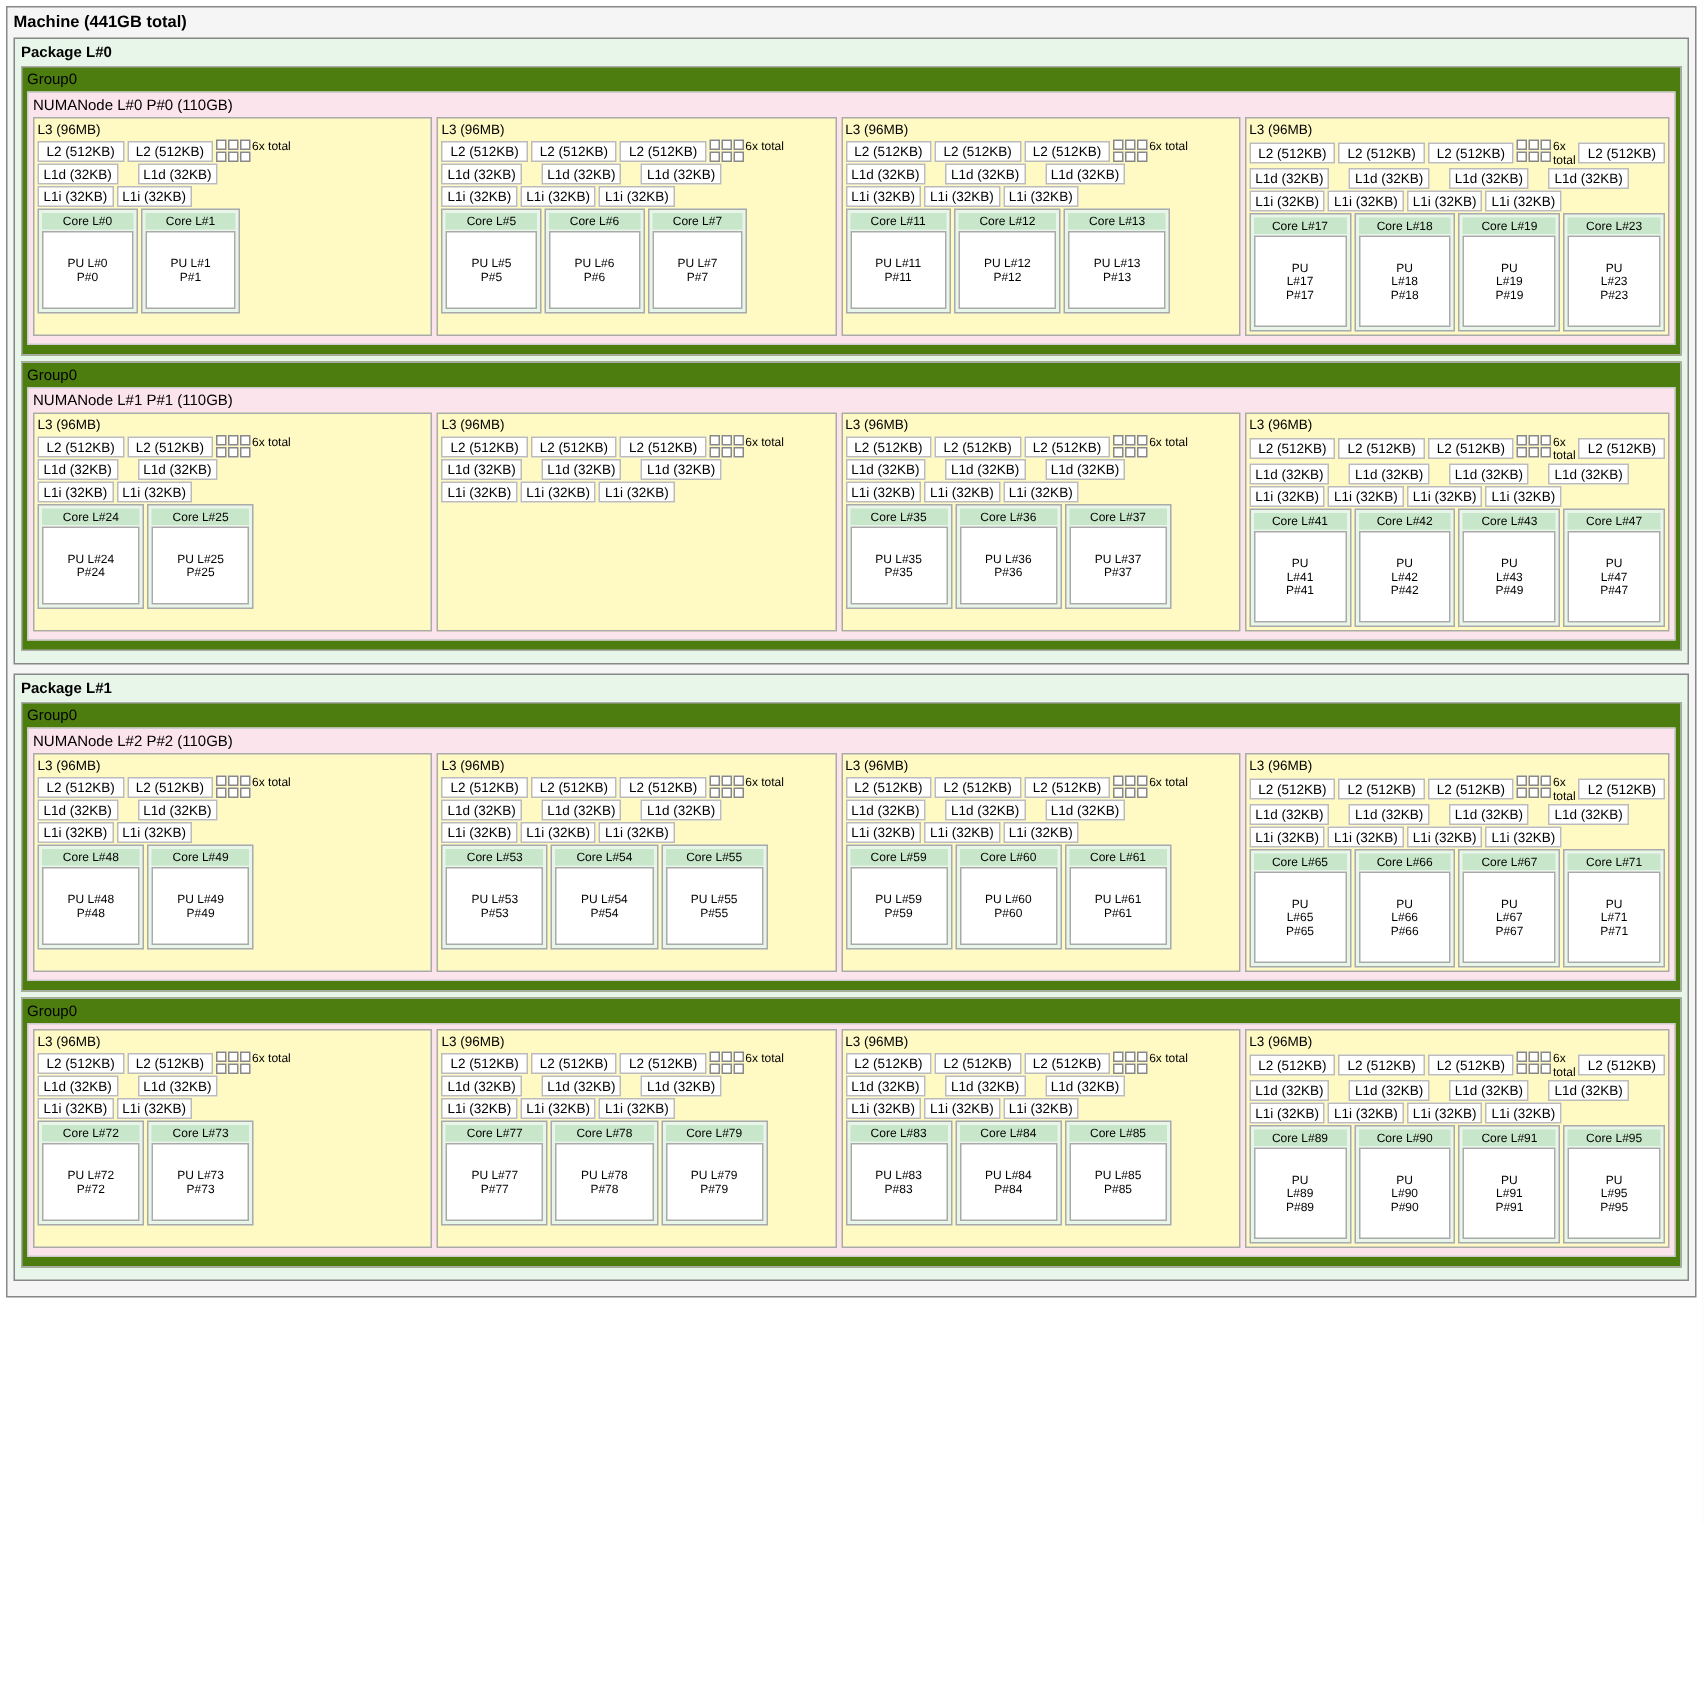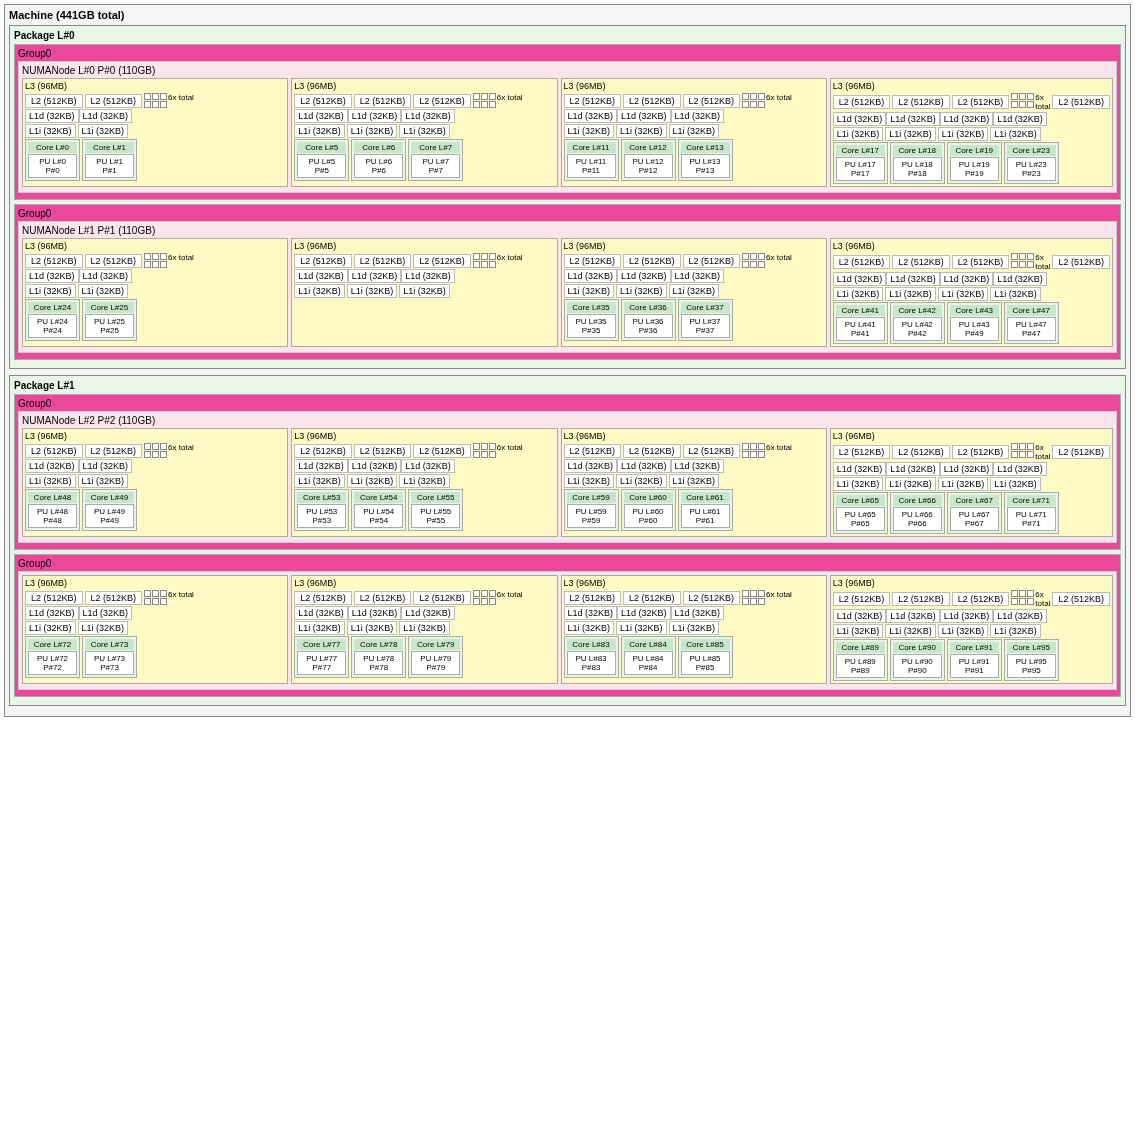--- a/index.html
+++ b/index.html
@@ -25,21 +25,21 @@
       padding: 4px;
       margin-bottom: 6px;
     }
     .package-title {
       font-weight: bold;
       font-size: 10px;
       margin-bottom: 3px;
     }
     .group-box {
       border: 1px solid #aaa;
-      background: #ec4899;
+      background: #4d7c0f;
       padding: 3px;
       margin-bottom: 4px;
     }
     .group-title {
       font-size: 10px;
       margin-bottom: 2px;
     }
     .numa-box {
       border: 1px solid #ccc;
       background: #fce4ec;
@@ -92,21 +92,21 @@
       gap: 1px;
     }
     .sq {
       width: 7px;
       height: 7px;
       border: 1px solid #888;
       background: #fff;
     }
     .l1d-row {
       display: flex;
-      gap: 0;
+      gap: 13px;
       margin-bottom: 1px;
     }
     .l1d-box {
       border: 1px solid #bbb;
       background: #fff;
       padding: 1px 3px;
       font-size: 9px;
       white-space: nowrap;
     }
     .l1i-row {
@@ -135,21 +135,21 @@
     .core-label {
       font-size: 8px;
       text-align: center;
       margin-bottom: 1px;
       background: #c8e6c9;
       padding: 1px;
     }
     .pu-box {
       border: 1px solid #aaa;
       background: #fff;
-      padding: 2px;
+      padding: 16px;
       font-size: 8px;
       text-align: center;
       margin-top: 1px;
     }
     .pu-line { font-size: 8px; }
   </style>
 </head>
 <body>
 
 <div class="machine-box">

